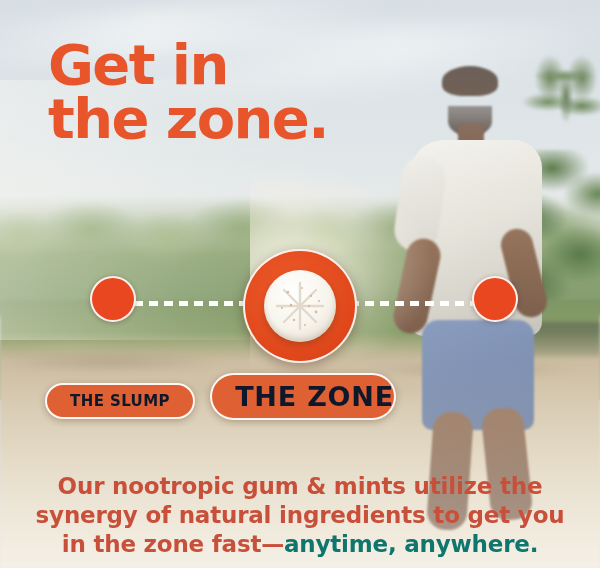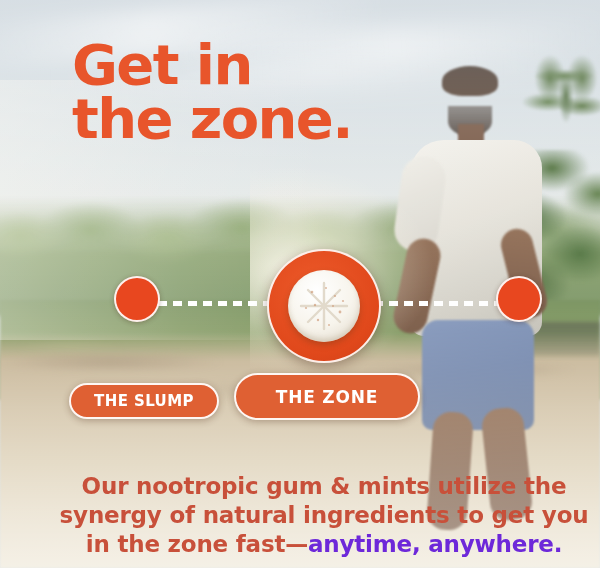--- a/index.html
+++ b/index.html
@@ -227,21 +227,21 @@
     position:absolute; inset:0; z-index:3; pointer-events:none;
     background:linear-gradient(180deg,
       rgba(255,255,255,.34) 0%,
       rgba(255,255,255,.12) 30%,
       rgba(255,255,255,.10) 58%,
       rgba(255,253,247,.30) 82%,
       rgba(255,253,248,.48) 100%);
   }
 
   
-  .content { position:absolute; inset:0; z-index:5;margin-left:24px; }
+  .content { position:absolute; inset:0; z-index:5; }
 
   .headline {
     position:absolute; left:48px; top:38px;
     font-family:"DejaVu Sans", sans-serif;
     font-weight:700;
     font-size:56px;
     line-height:.96;
     letter-spacing:-1.6px;
     color:#E8552B;
     white-space:pre-line;
@@ -286,44 +286,44 @@
   }
   .mint svg { display:block; width:72px; height:72px; }
 
   
   .pill {
     position:absolute;
     display:flex; align-items:center; justify-content:center;
     background:#DF6033;
     border:2px solid rgba(255,255,255,.95);
     border-radius:999px;
-    color:#ffffff;
+    color:#0f172a;
     font-family:"DejaVu Sans", sans-serif;
     font-weight:700;
     letter-spacing:.4px;
     box-shadow:0 2px 7px rgba(70,34,14,.3);
     white-space:nowrap;
   }
   .pill-slump  { left:45px;  top:383px; width:150px; height:36px; font-size:15px; }
-  .pill-zone   { left:210px; top:373px; width:186px; height:47px; font-size:17px; letter-spacing:.8px; }
+  .pill-zone   { left:210px; top:373px; width:186px; height:47px; font-size:27px; letter-spacing:.8px;justify-content:flex-end; }
   .pill-jitters{ left:412px; top:383px; width:144px; height:36px; font-size:15px; }
 
   
   .tagline {
     position:absolute; left:0; top:472px; width:600px;
     text-align:center;
     font-family:"DejaVu Sans", sans-serif;
     font-weight:600;
     font-size:23px;
     line-height:1.26;
     letter-spacing:-.2px;
     color:#C8503A;
     padding:0 26px;
   }
-  .tagline b { font-weight:800; color:#6d28d9; }
+  .tagline b { font-weight:800; color:#0f766e; }
 </style>
 </head>
 <body>
 
 <div class="ad">
 
   <div class="bg">
     <div class="sky"></div>
     <div class="cloud-a"></div>
     <div class="cloud-b"></div>

